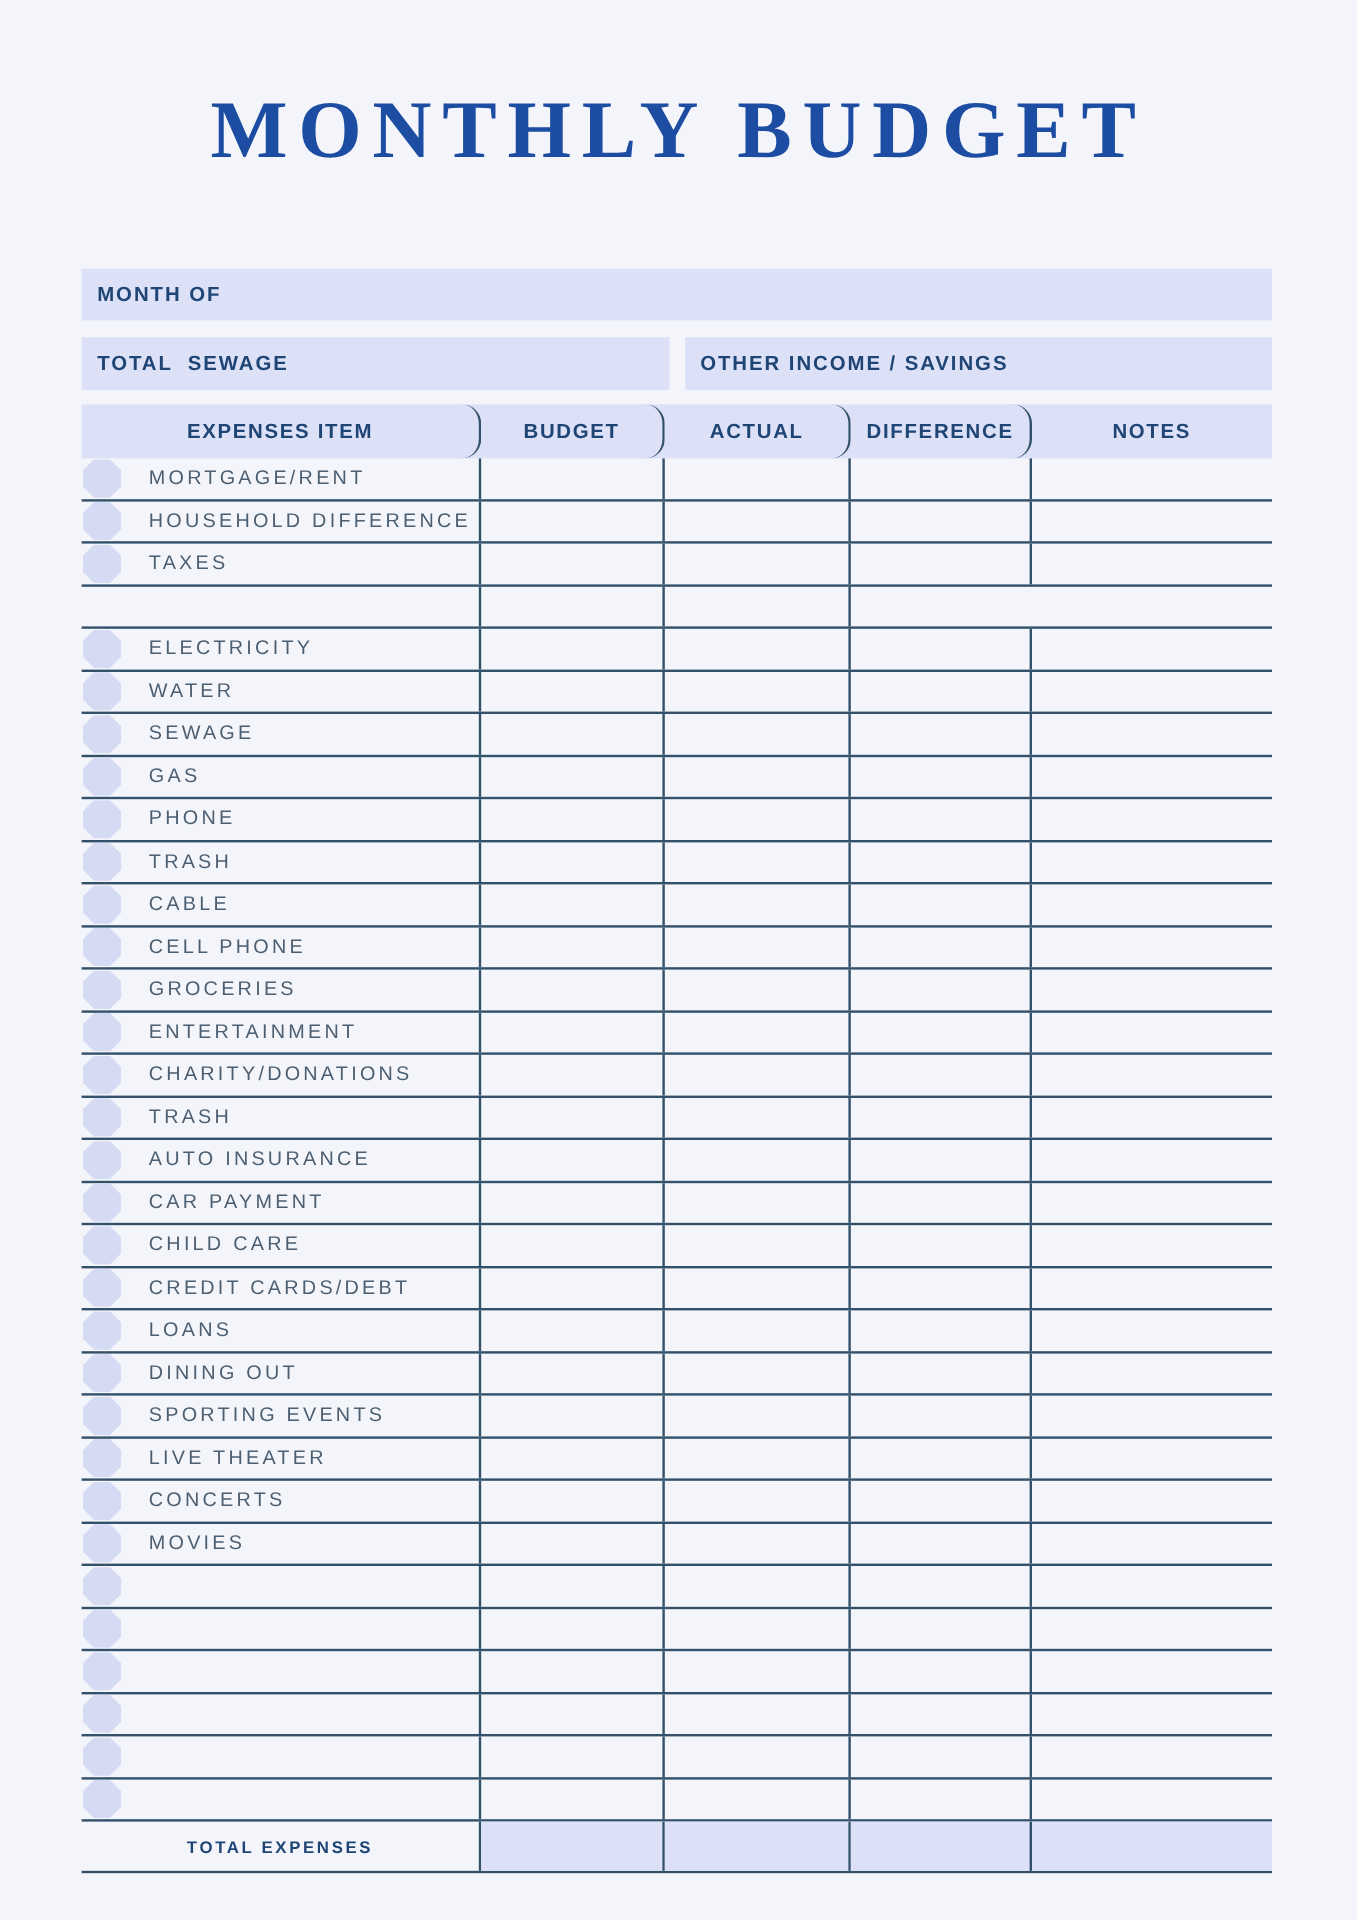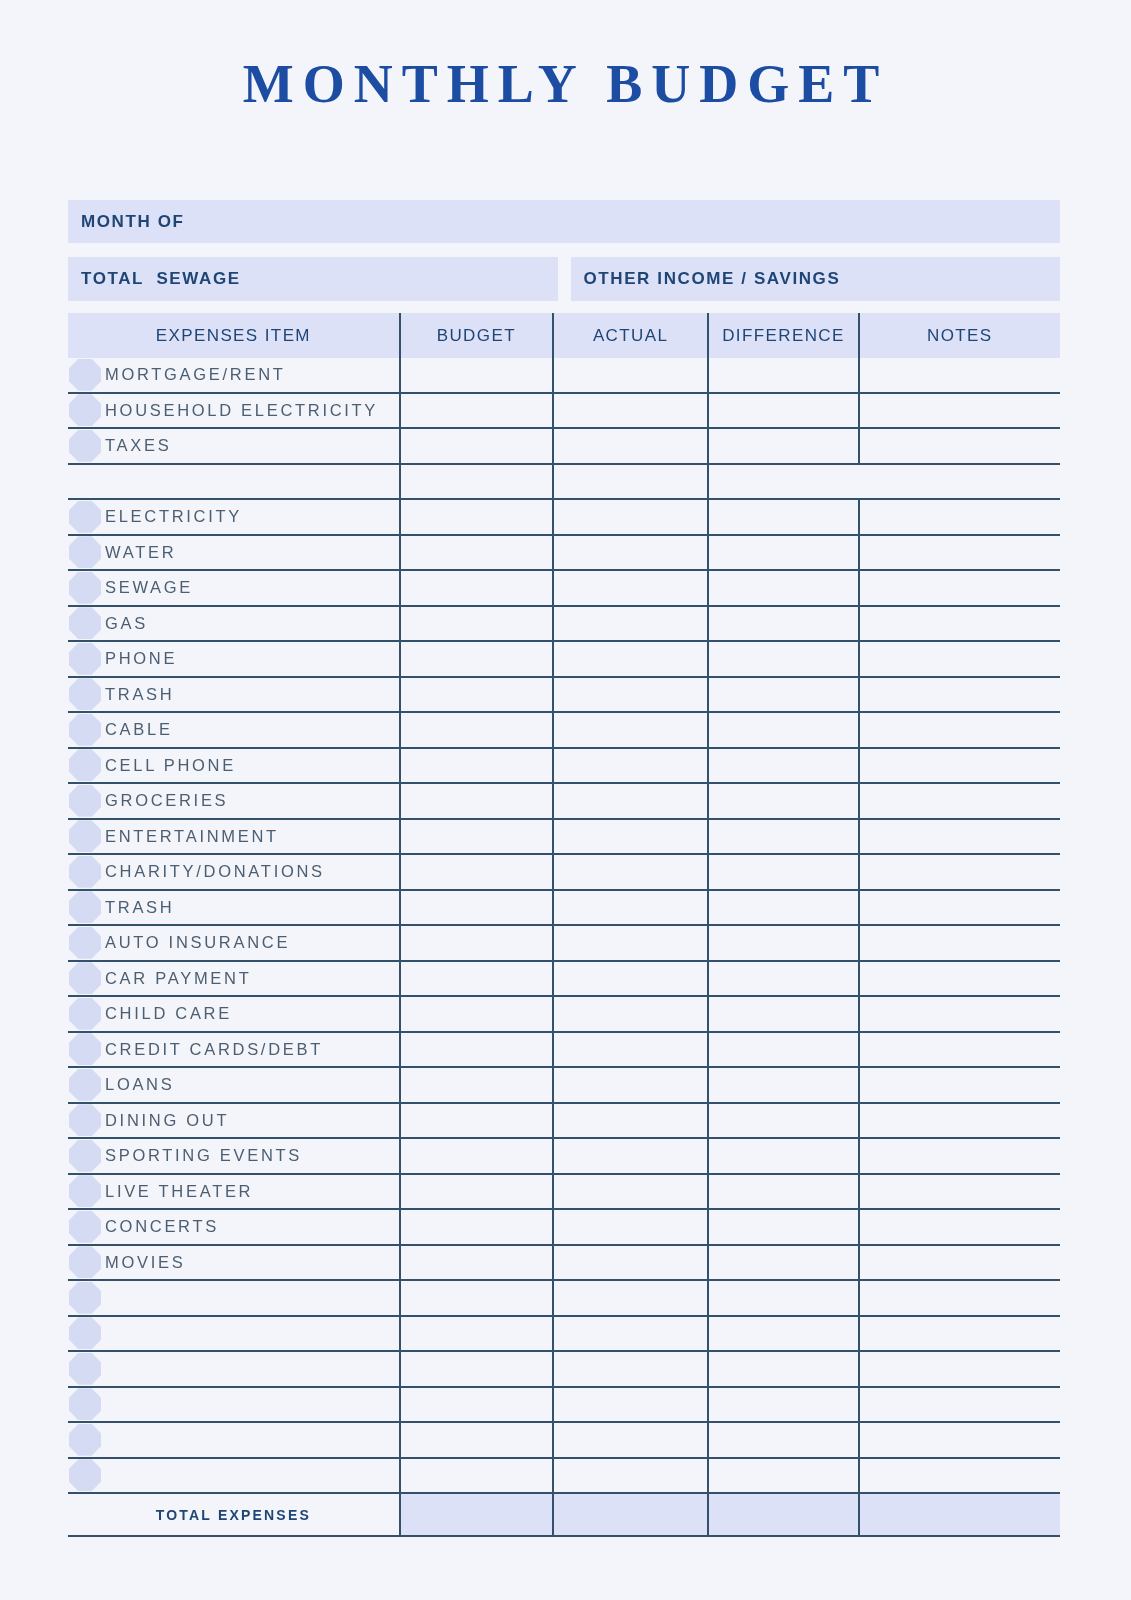--- a/index.html
+++ b/index.html
@@ -13,27 +13,27 @@
   }
   *{box-sizing:border-box;margin:0;padding:0;}
   html,body{width:1131px;height:1600px;}
   body{
     background:var(--bg);
     font-family:"Liberation Sans",sans-serif;
     overflow:hidden;
   }
   .page{width:1131px;height:1600px;position:relative;}
   .page-title{
-    margin-top:44px;
+    margin-top:68px;
     height:80px;
     line-height:80px;
     text-align:center;
     font-family:"Liberation Serif",serif;
     font-weight:700;
-    font-size:54px;
+    font-size:68px;
     letter-spacing:9px;
     color:var(--title);
     white-space:pre;
   }
   .content{margin:0 71px 0 68px;}
   .fill-bar{
     background:var(--bar);
     display:flex;
     align-items:center;
     padding-left:13px;
@@ -55,40 +55,41 @@
   .tgrid{
     display:grid;
     grid-template-columns:33.54% 15.45% 15.66% 15.15% 20.2%;
   }
   .thead{
     height:45px;
     background:var(--bar);
   }
   .thead .hcell{
     display:flex;align-items:center;justify-content:center;
-    font-weight:normal;font-size:17px;letter-spacing:1.4px;
+    font-weight:bold;font-size:17px;letter-spacing:1.4px;
     color:var(--label);
+    border-radius:16px;
   }
   .vline{border-right:2px solid var(--line);}
   .trow{
     height:35.5px;
     border-bottom:2px solid var(--line);
   }
   .trow .icell{
     display:flex;align-items:center;
   }
   .bullet{
     width:32px;height:32px;
     margin-left:1px;
     flex:0 0 32px;
     background:var(--bullet);
     clip-path:polygon(29.3% 0,70.7% 0,100% 29.3%,100% 70.7%,70.7% 100%,29.3% 100%,0 70.7%,0 29.3%);
   }
   .item-label{
-    margin-left:4px;
+    margin-left:23px;
     font-size:16.5px;
     letter-spacing:2.7px;
     color:var(--item);
     white-space:nowrap;
   }
   .blank-cell{height:100%;}
   .total-row{
     height:43px;
     border-bottom:2px solid var(--line);
   }
@@ -139,21 +140,21 @@
               <span class="item-label">MORTGAGE/RENT</span>
             </div>
             <div class="blank-cell vline"></div>
             <div class="blank-cell vline"></div>
             <div class="blank-cell vline"></div>
             <div class="blank-cell"></div>
           </div>
           <div class="tgrid trow">
             <div class="icell vline">
               <span class="bullet"></span>
-              <span class="item-label">HOUSEHOLD ELECTRICITY</span>
+              <span class="item-label">HOUSEHOLD DIFFERENCE</span>
             </div>
             <div class="blank-cell vline"></div>
             <div class="blank-cell vline"></div>
             <div class="blank-cell vline"></div>
             <div class="blank-cell"></div>
           </div>
           <div class="tgrid trow">
             <div class="icell vline">
               <span class="bullet"></span>
               <span class="item-label">TAXES</span>

